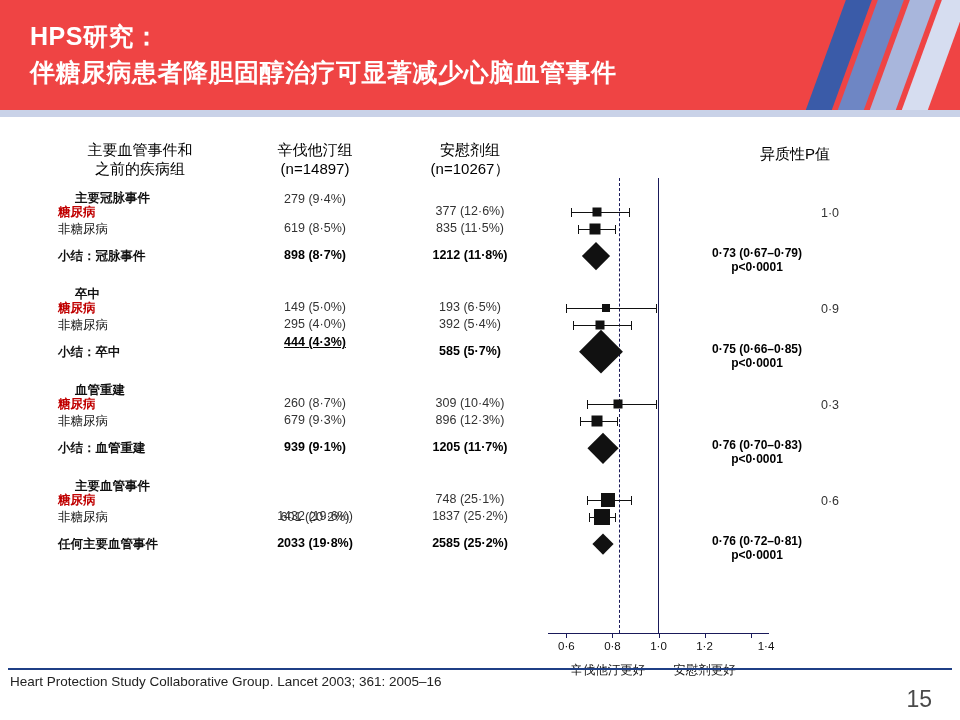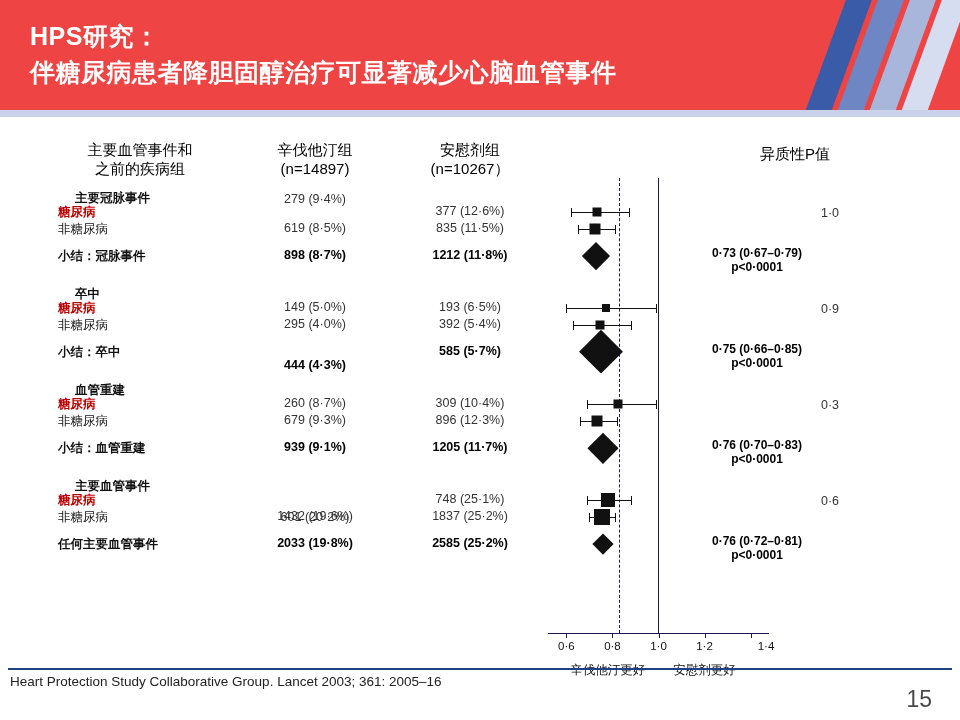--- a/index.html
+++ b/index.html
@@ -325,21 +325,21 @@
 p&lt;0·0001</div>
     <div class="grp-title" style="top: 168px;">卒中</div>
     <div class="phet" style="top: 184px;">0·9</div>
     <div class="row-label diabetic" style="top: 182px;">糖尿病</div>
     <div class="num col-a" style="top: 182px;">149 (5·0%)</div>
     <div class="num col-b" style="top: 182px;">193 (6·5%)</div>
     <div class="row-label " style="top: 199px;">非糖尿病</div>
     <div class="num col-a" style="top: 199px;">295 (4·0%)</div>
     <div class="num col-b" style="top: 199px;">392 (5·4%)</div>
     <div class="row-label summary" style="top: 226px;">小结：卒中</div>
-    <div class="num col-a bold" style="top: 240px;">444 (4·3%)</div>
+    <div class="num col-a bold" style="top: 217px; text-decoration: underline;">444 (4·3%)</div>
     <div class="num col-b bold" style="top: 226px;">585 (5·7%)</div>
     <div class="ordesc" style="top: 224px;">0·75 (0·66–0·85)
 p&lt;0·0001</div>
     <div class="grp-title" style="top: 264px;">血管重建</div>
     <div class="phet" style="top: 280px;">0·3</div>
     <div class="row-label diabetic" style="top: 278px;">糖尿病</div>
     <div class="num col-a" style="top: 278px;">260 (8·7%)</div>
     <div class="num col-b" style="top: 278px;">309 (10·4%)</div>
     <div class="row-label " style="top: 295px;">非糖尿病</div>
     <div class="num col-a" style="top: 295px;">679 (9·3%)</div>

